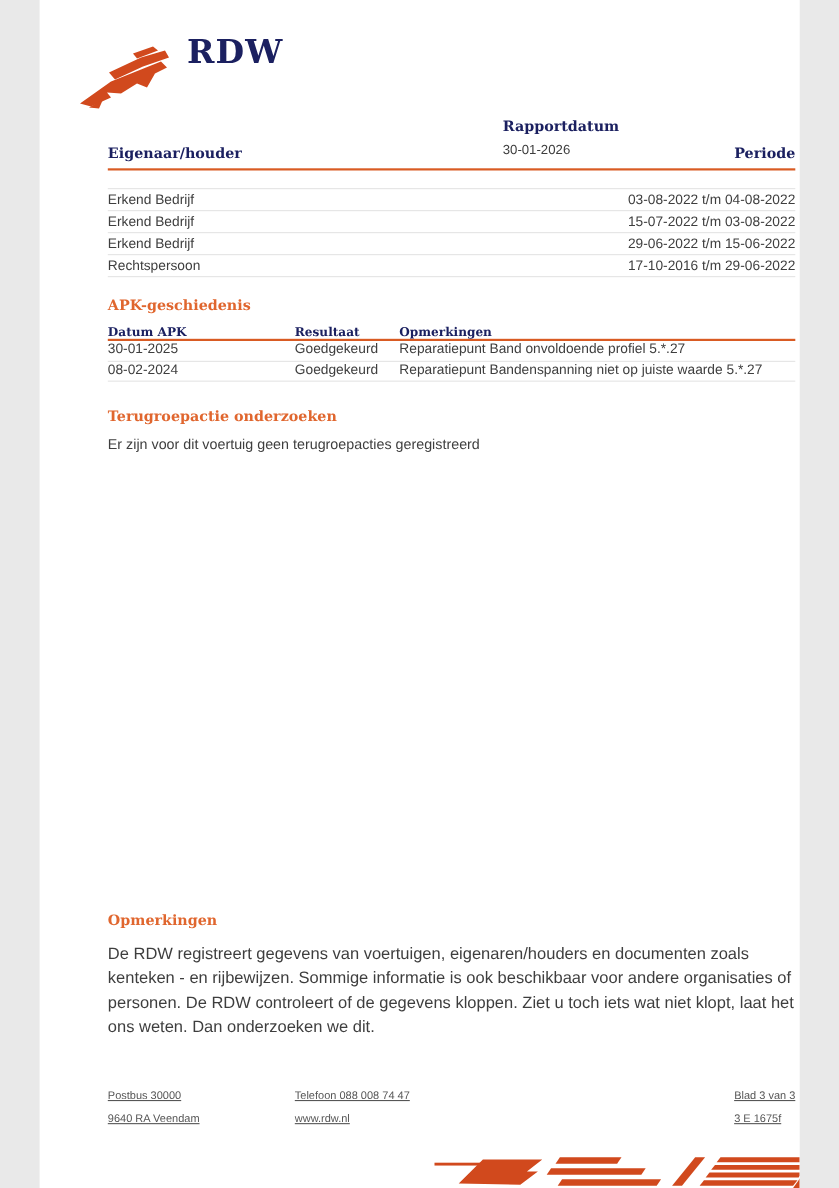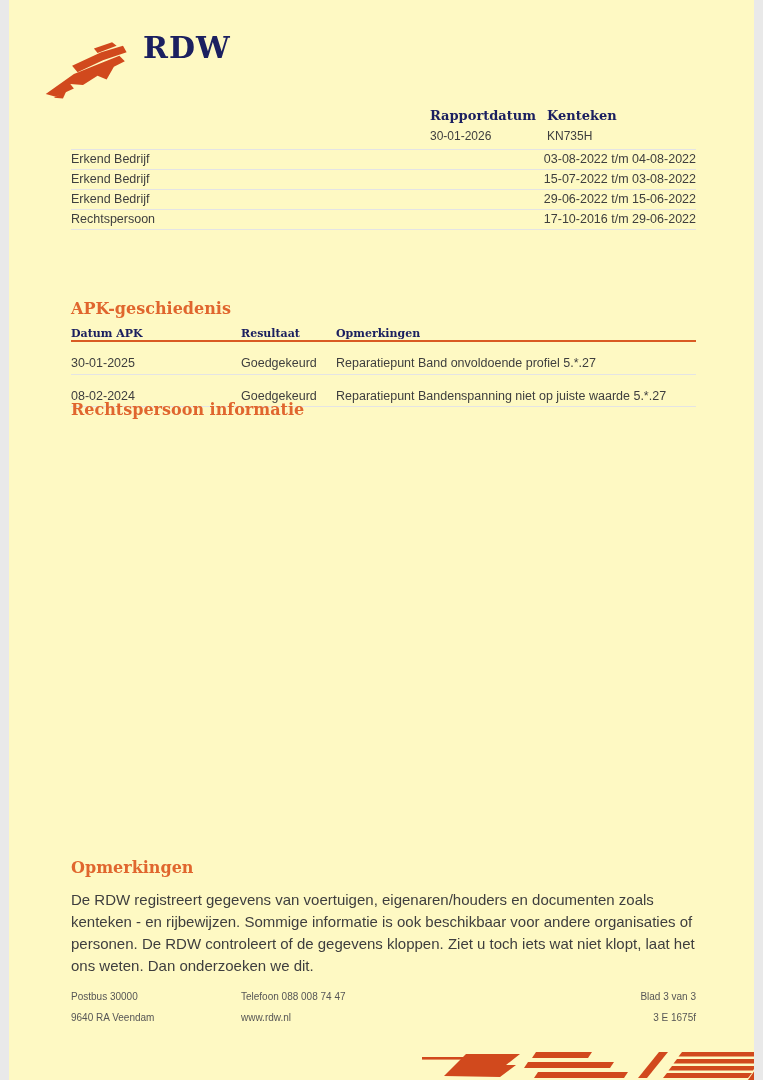--- a/index.html
+++ b/index.html
@@ -1,19 +1,19 @@
 <!DOCTYPE html>
 <html style="--orange: #E0662E; --orange_line: #D95B23; --navy: #1B2060; --graphic: #D1491D; --sep: #E4E4E4; --body_text: #3E3E3E; --footer_text: #565656;"><head>
 <meta charset="utf-8">
 <style>
   * { margin:0; padding:0; box-sizing:border-box; }
   html,body { background:#e9e9e9; }
   .page {
-    position:relative; width:745px; height:1080px; margin:0 auto;
-    background:#fef9c3; overflow:hidden;
+    position:relative; width:691px; height:1080px; margin:0 auto;
+    background:#ffffff; overflow:hidden;
     font-family:"Liberation Sans", sans-serif; color:var(--body_text);
   }
 
   
   .logo-bird { position:absolute; left:34px; top:40px; width:100px; height:68px; }
   .logo-wordmark {
     position:absolute; left:134px; top:30px;
     font-family:"DejaVu Serif", serif; font-weight:700;
     font-size:30px; letter-spacing:1px; color:var(--navy);
   }
@@ -38,47 +38,47 @@
   .owner-row {
     display:flex; justify-content:space-between;
     font-size:12.5px; line-height:12.5px; padding:3px 0 3.5px;
     border-bottom:1px solid var(--sep); color:var(--body_text);
   }
 
   
   .apk { position:absolute; left:62px; top:271px; width:625px; }
   .section-heading {
     font-family:"DejaVu Serif", serif; font-weight:700;
-    font-size:16px; color:var(--orange);margin-top:28px;
+    font-size:13px; color:var(--orange);
   }
   .apk-cols {
     margin-top:9px; display:grid; grid-template-columns:170px 95px 1fr;
     padding-bottom:0; border-bottom:2px solid var(--orange_line);
     font-family:"DejaVu Serif", serif; font-weight:700; font-size:11px; color:var(--navy);
   }
   .apk-row {
     display:grid; grid-template-columns:170px 95px 1fr;
-    font-size:12.5px; line-height:12.5px; padding:15px 0 4px;
+    font-size:12.5px; line-height:12.5px; padding:1px 0 4px;
     border-bottom:1px solid var(--sep); color:var(--body_text);
   }
 
   
   .recall { position:absolute; left:62px; top:372px; width:625px; }
   .recall-text { margin-top:9px; font-size:13px; color:var(--body_text); }
 
   
   .proclaimer { position:absolute; left:62px; top:830px; width:634px; }
   .proclaimer-text { margin-top:12px; font-size:15px; line-height:22px; color:var(--body_text); }
 
   
   .footer { position:absolute; left:62px; top:986px; width:625px; display:flex; font-size:10px; color:var(--footer_text); }
-  .footer-col { line-height:21px; }
+  .footer-col { line-height:21px;text-decoration:underline; }
   .footer-col.c1 { width:170px; }
   .footer-col.c2 { flex:1; }
-  .footer-col.c3 { text-align:right; }
+  .footer-col.c3 { text-align:left; }
   .footer a { color:var(--footer_text); text-decoration:none; }
 
   
   .bottom-art { position:absolute; right:0; bottom:0; width:338px; height:36px; overflow:hidden; }
 </style>
 </head>
 <body>
 
 <div class="page">
 
@@ -90,27 +90,27 @@
       <polygon points="12,62 26,54 22,63"></polygon>
     </g>
   </svg>
   <div class="logo-wordmark">RDW</div>
 
   <div class="meta">
     <div class="meta-col">
       <div class="meta-label">Rapportdatum</div>
       <div class="meta-value">30-01-2026</div>
     </div>
-    <div class="meta-col">
-      <div class="meta-label">Kenteken</div>
-      <div class="meta-value">KN735H</div>
-    </div>
   </div>
 
   <div class="owner">
+    <div class="owner-head">
+      <span>Eigenaar/houder</span>
+      <span>Periode</span>
+    </div>
     <div class="owner-rows">
       <div class="owner-row">
         <span>Erkend Bedrijf</span>
         <span>03-08-2022 t/m 04-08-2022</span>
       </div>
       <div class="owner-row">
         <span>Erkend Bedrijf</span>
         <span>15-07-2022 t/m 03-08-2022</span>
       </div>
       <div class="owner-row">
@@ -137,21 +137,22 @@
       <span>Reparatiepunt Band onvoldoende profiel 5.*.27</span>
     </div>
     <div class="apk-row">
       <span>08-02-2024</span>
       <span>Goedgekeurd</span>
       <span>Reparatiepunt Bandenspanning niet op juiste waarde 5.*.27</span>
     </div>
   </div>
 
   <div class="recall">
-    <div class="section-heading">Rechtspersoon informatie</div>
+    <div class="section-heading">Terugroepactie onderzoeken</div>
+    <div class="recall-text">Er zijn voor dit voertuig geen terugroepacties geregistreerd</div>
   </div>
 
   <div class="proclaimer">
     <div class="section-heading">Opmerkingen</div>
     <div class="proclaimer-text">De RDW registreert gegevens van voertuigen, eigenaren/houders en documenten zoals kenteken - en rijbewijzen. Sommige informatie is ook beschikbaar voor andere organisaties of personen. De RDW controleert of de gegevens kloppen. Ziet u toch iets wat niet klopt, laat het ons weten. Dan onderzoeken we dit.</div>
   </div>
 
   <div class="footer">
     <div class="footer-col c1">
       <div>Postbus 30000</div>

